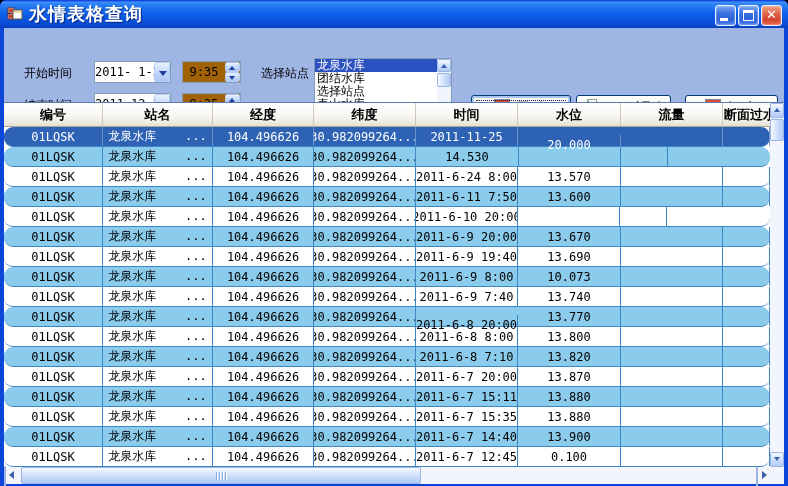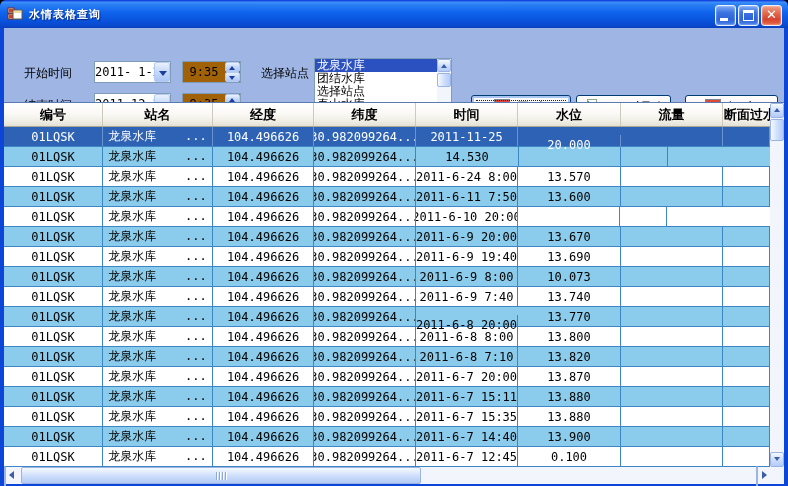--- a/index.html
+++ b/index.html
@@ -6,21 +6,21 @@
   html,body { width:788px; height:486px; background:#000; }
   body { font-family:"DejaVu Sans", sans-serif; }
 
   .win { position:relative; width:788px; height:486px; background:#0C46D8; border-radius:6px 6px 0 0; overflow:hidden; }
 
   
   .titlebar { position:absolute; left:0; top:0; width:788px; height:28px;
     background:linear-gradient(180deg,#0831D9 0%,#3E8EF8 8%,#2B80F4 16%,#0F63EC 45%,#0A52DC 75%,#0948CC 92%,#0A3FBE 100%);
     border-radius:6px 6px 0 0; display:flex; align-items:center; }
   .app-icon { width:16px; height:16px; margin:0 6px 0 7px; display:inline-block; }
-  .title-text { color:#fff; font-size:11px; font-weight:bold; letter-spacing:1px;
+  .title-text { color:#fff; font-size:18px; font-weight:bold; letter-spacing:1px;
     text-shadow:1px 1px 1px rgba(0,0,40,.55); }
   .winbtns { position:absolute; right:6px; top:5px; display:flex; gap:2px; }
   .wbtn { width:21px; height:21px; border-radius:3px; border:1px solid #EAF2FF;
     background:linear-gradient(180deg,#7CA8F4 0%,#3D74E0 35%,#2E62D8 70%,#4A80E8 100%);
     box-shadow:inset 0 0 2px rgba(255,255,255,.7); position:relative; cursor:pointer; }
   .wbtn.close { background:linear-gradient(180deg,#F0A088 0%,#E36D50 35%,#D5442F 70%,#E8694A 100%); }
   .glyph-min { position:absolute; left:4px; bottom:4px; width:8px; height:3px; background:#fff; }
   .glyph-max { position:absolute; left:4px; top:4px; width:11px; height:11px; border:1px solid #fff; border-top:3px solid #fff; }
   .glyph-x { position:absolute; width:100%; text-align:center; top:1px; color:#fff; font-size:13px; font-weight:bold; font-family:"DejaVu Sans",sans-serif; }
 
@@ -66,21 +66,21 @@
   
   .grid { position:absolute; left:4px; top:102px; width:780px; height:381px; background:#fff; border-top:1px solid #5A7AB0; }
   .ghead { position:absolute; left:0; top:0; width:766px; height:24px; display:flex;
     background:linear-gradient(180deg,#FFFFFF 0%,#FAF9F6 45%,#EFEDE4 80%,#E4E1D4 100%);
     border-bottom:1px solid #ACA899; }
   .hcell { height:100%; display:flex; align-items:center; justify-content:center;
     font-size:13px; font-weight:bold; color:#000; border-right:1px solid #CDC9BC; overflow:hidden; white-space:nowrap; }
   .hcell.clip { justify-content:flex-start; padding-left:1px; border-right:none; }
 
   .gbody { position:absolute; left:0; top:24px; width:766px; }
-  .grow { display:flex; width:766px; height:20px; border-bottom:1px solid #3C86C6; background:#fff; cursor:default; }
+  .grow { display:flex; width:766px; height:20px; border-bottom:1px solid #3C86C6; background:#fff; cursor:default;border-radius:9px; }
   .grow.alt { background:#8BCBEB; }
   .grow.sel { background:#2E62B4; color:#fff; }
   .gcell { height:100%; display:flex; align-items:center; justify-content:center;
     font-size:12px; font-family:"DejaVu Sans Mono",monospace; border-right:1px solid #3C86C6;
     overflow:hidden; white-space:pre; }
   .grow.sel .gcell { border-right-color:#6A92CC; }
 
   .vscroll { position:absolute; left:766px; top:0; width:14px; height:364px; background:#F2F5FC; }
   .vscroll .sb-btn { width:14px; }
   .v-up { position:absolute; top:0; left:0; right:0; height:15px; }

